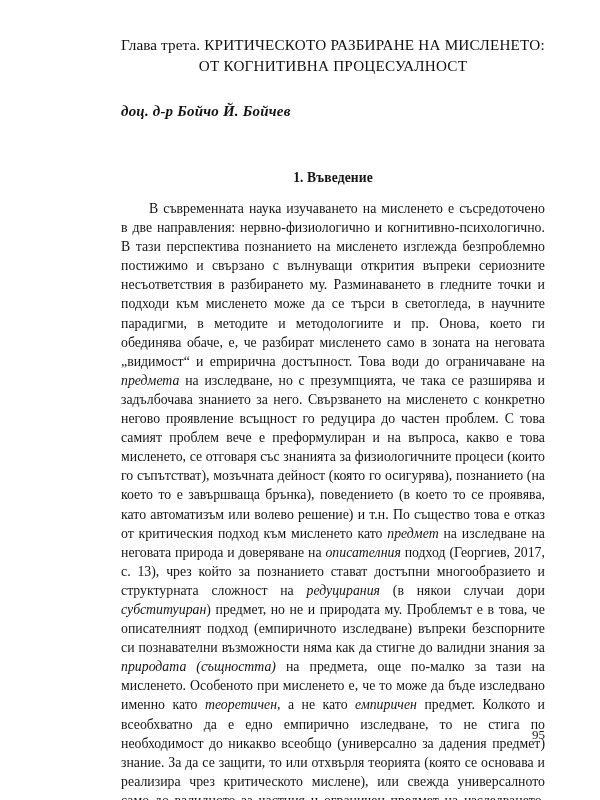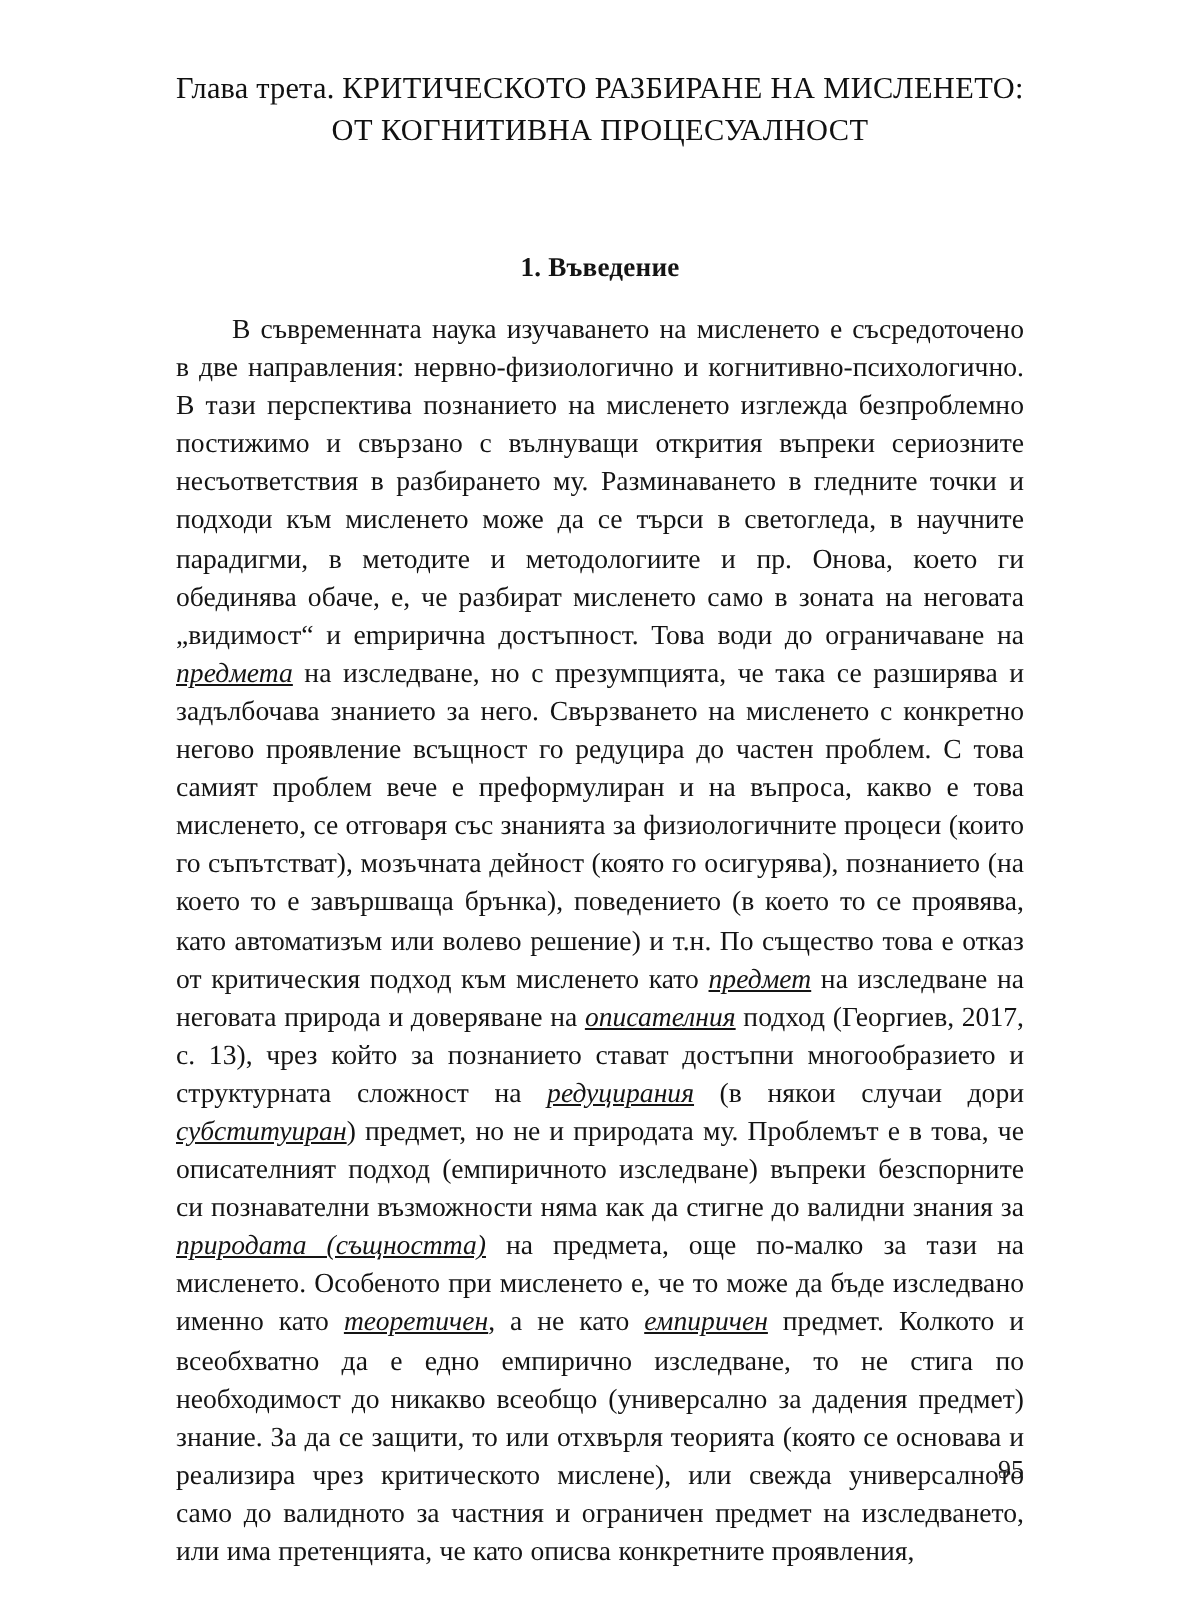--- a/index.html
+++ b/index.html
@@ -8,20 +8,21 @@
     background: #ffffff;
   }
   .page {
     position: relative;
     width: 554px;
     height: 800px;
     background: #ffffff;
     overflow: hidden;
     font-family: "Liberation Serif", "DejaVu Serif", serif;
     color: #141414;
+    margin-left: 33px;
   }
   .content {
     position: absolute;
     left: 88px;
     top: 0;
     width: 424px;
   }
 
   
   .title-block {
@@ -64,21 +65,21 @@
     margin-top: 13px;
     font-size: 13.8px;
     line-height: 19.1px;
     text-align: justify;
     text-justify: inter-word;
     hyphens: manual;
     text-indent: 28px;
     letter-spacing: 0.01px;
     word-spacing: 0.2px;
   }
-  .body-text i { font-style: italic; text-decoration: underline; }
+  .body-text i { font-style: italic; }
 
   
   .page-number {
     position: absolute;
     left: 88px;
     top: 727px;
     width: 424px;
     text-align: right;
     font-size: 13px;
     color: #1a1a1a;
@@ -89,20 +90,21 @@
 
 <div class="page">
 
   <div class="content">
 
     <div class="title-block">
       <span class="title-line title-line-1"><span class="chapter-label">Глава трета.</span> <span class="title-caps">КРИТИЧЕСКОТО РАЗБИРАНЕ НА МИСЛЕНЕТО:</span></span>
       <span class="title-line title-caps">ОТ КОГНИТИВНА ПРОЦЕСУАЛНОСТ</span>
     </div>
 
+    <div class="author">доц. д-р Бойчо Й. Бойчев</div>
 
     <div class="section-heading">1. Въведение</div>
 
     <div class="body-text"><span>В съвременната наука изучаването на мисленето е съсредоточено в две направления: нервно-физиологично и когнитивно-психологично. В тази перспектива познанието на мисленето изглежда безпроблемно постижимо и свързано с вълнуващи открития въпреки сериозните несъответствия в разбирането му. Разминаването в гледните точки и подходи към мисленето може да се търси в светогледа, в научните парадигми, в методите и методологиите и пр. Онова, което ги обединява обаче, е, че разбират мисленето само в зоната на неговата „видимост“ и empирична достъпност. Това води до ограничаване на </span><i>предмета</i><span> на изследване, но с презумпцията, че така се разширява и задълбочава знанието за него. Свързването на мисленето с конкретно негово проявление всъщност го редуцира до частен проблем. С това самият проблем вече е преформулиран и на въпроса, какво е това мисленето, се отговаря със знанията за физиологичните процеси (които го съпътстват), мозъчната дейност (която го осигурява), познанието (на което то е завършваща брънка), поведението (в което то се проявява, като автоматизъм или волево решение) и т.н. По същество това е отказ от критическия подход към мисленето като </span><i>предмет</i><span> на изследване на неговата природа и доверяване на </span><i>описателния</i><span> подход (Георгиев, 2017, с. 13), чрез който за познанието стават достъпни многообразието и структурната сложност на </span><i>редуцирания</i><span> (в някои случаи дори </span><i>субституиран</i><span>) предмет, но не и природата му. Проблемът е в това, че описателният подход (емпиричното изследване) въпреки безспорните си познавателни възможности няма как да стигне до валидни знания за </span><i>природата (същността)</i><span> на предмета, още по-малко за тази на мисленето. Особеното при мисленето е, че то може да бъде изследвано именно като </span><i>теоретичен</i><span>, а не като </span><i>емпиричен</i><span> предмет. Колкото и всеобхватно да е едно емпирично изследване, то не стига по необходимост до никакво всеобщо (универсално за дадения предмет) знание. За да се защити, то или отхвърля теорията (която се основава и реализира чрез критическото мислене), или свежда универсалното само до валидното за частния и ограничен предмет на изследването, или има претенцията, че като описва конкретните проявления,</span></div>
 
   </div>
 
   <div class="page-number">95</div>
 
 </div>

